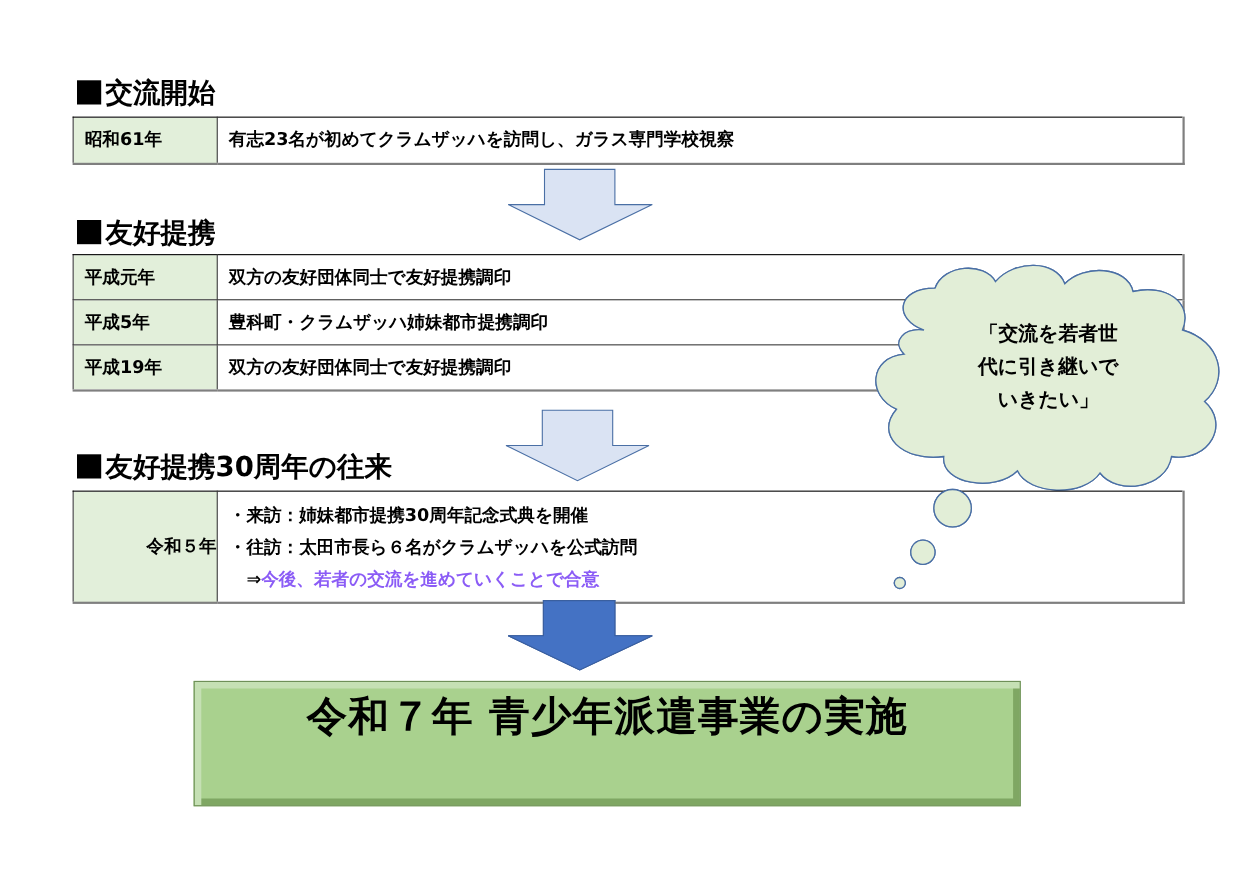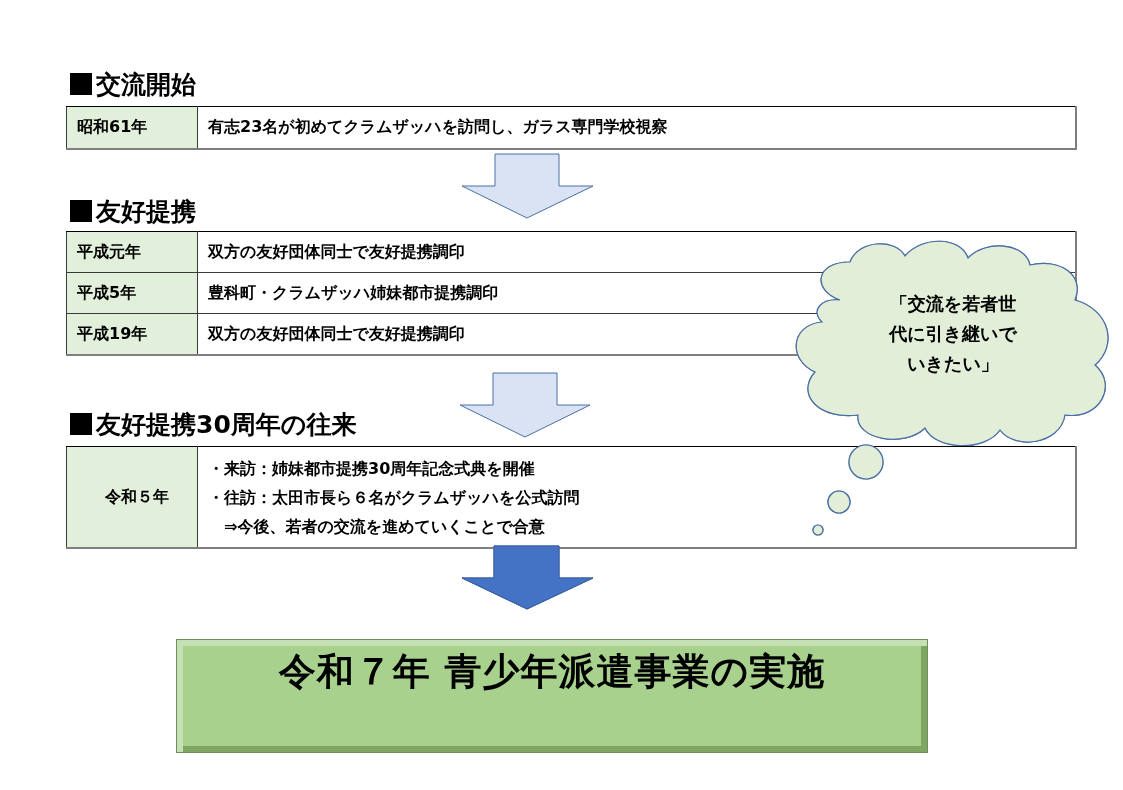--- a/index.html
+++ b/index.html
@@ -9,29 +9,29 @@
     .sec-title .sq { display:inline-block; width:22px; height:22px; background:#000; margin-right:4px; vertical-align:-2px; }
     table.tl { position:absolute; left:66px; width:1011px; border-collapse:collapse; table-layout:fixed; }
     table.tl td { border:1px solid #3a3a3a; padding:0 0 0 10px; font-size:16px; font-weight:bold; white-space:nowrap; overflow:hidden; }
     table.tl tr:first-child td { border-top:1.5px solid #000; }
     table.tl td.lbl { width:120px; background:#e2efda; }
     table.tl td:last-child { border-right:2px solid #7f7f7f; }
     table.tl tr:last-child td { border-bottom:2px solid #7f7f7f; }
     .row1 td { height:41px; }
     .row2 td { height:40px; }
     .multi td.txt { line-height:29px; padding-top:2px; padding-bottom:2px; }
-    .multi td.lbl { height:100px; text-align:center; }
-    .red { color:#000000; }
+    .multi td.lbl { height:100px; text-align:right; }
+    .red { color:#8b5cf6; }
     svg.abs { position:absolute; left:0; top:0; }
     .cloud-text { position:absolute; left:838px; top:289px; width:230px; text-align:center;
                   font-size:18px; font-weight:bold; line-height:30px; }
     .final { position:absolute; left:176px; top:619px; width:752px; height:114px; box-sizing:border-box;
              background:#a9d18e; border:1px solid #6e8f58;
              box-shadow: inset 6px 6px 0 #c5e0b4, inset -6px -6px 0 #7fa763;
-             text-align:center; font-size:37px; font-weight:bold; line-height:47px; padding-top:8px; letter-spacing:1px;margin-top:20px; }
+             text-align:center; font-size:37px; font-weight:bold; line-height:47px; padding-top:8px; letter-spacing:1px; }
   </style>
 </head>
 <body>
 
 <div class="sec-title" style="top:70px;">
   <span class="sq"></span><span>交流開始</span>
 </div>
 <table class="tl" style="top:106px;">
   <tbody>
       <tr class="row1">

